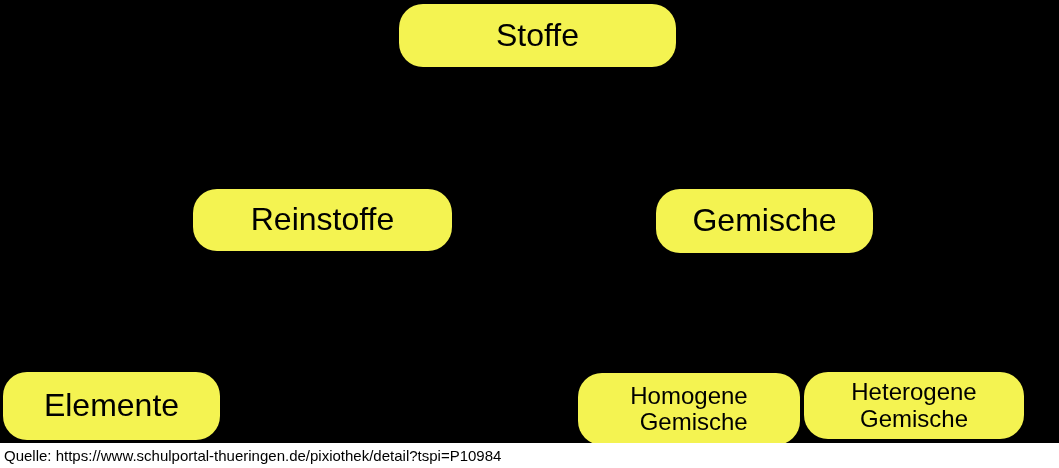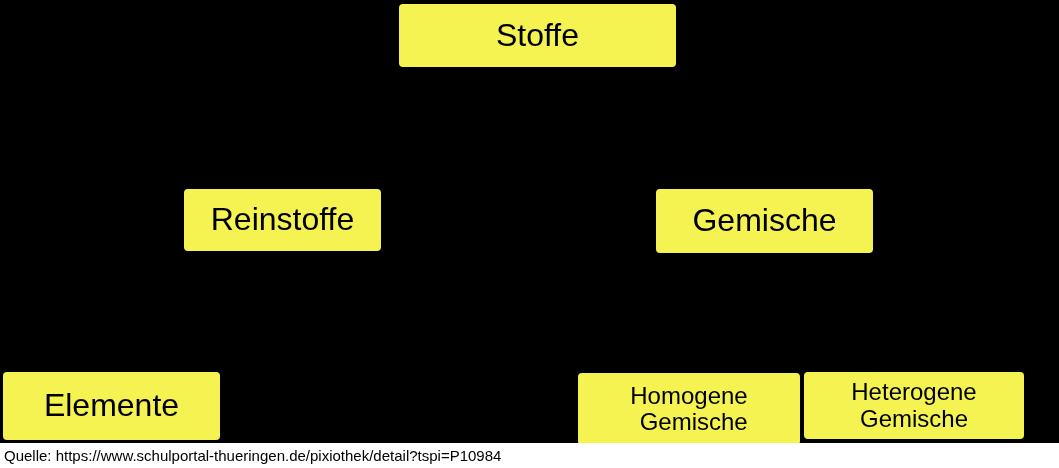--- a/index.html
+++ b/index.html
@@ -18,33 +18,33 @@
     position: relative;
     width: 1059px;
     height: 468px;
     background: var(--background);
     overflow: hidden;
   }
   .node {
     position: absolute;
     background: var(--node-fill);
     color: var(--node-text);
-    border-radius: 4px;
+    border-radius: 24px;
     display: flex;
     align-items: center;
     justify-content: center;
     text-align: center;
     font-size: 32px;
     line-height: 1.1;
     white-space: pre-line;
   }
   .node.small { font-size: 24px; }
 
   .n-stoffe       { left: 399px; top: 4px;   width: 277px; height: 63px; }
-  .n-reinstoffe   { left: 184px; top: 189px; width: 197px; height: 62px; }
+  .n-reinstoffe   { left: 193px; top: 189px; width: 259px; height: 62px; }
   .n-gemische     { left: 656px; top: 189px; width: 217px; height: 64px; }
   .n-elemente     { left: 3px;   top: 372px; width: 217px; height: 68px; }
   .n-verbindungen { left: 279px; top: 372px; width: 253px; height: 67px; }
   .n-homogene     { left: 578px; top: 373px; width: 222px; height: 72px; text-align: right; }
   .n-heterogene   { left: 804px; top: 372px; width: 220px; height: 67px; }
 
   .source-bar {
     position: absolute;
     left: 0;
     bottom: 0;

